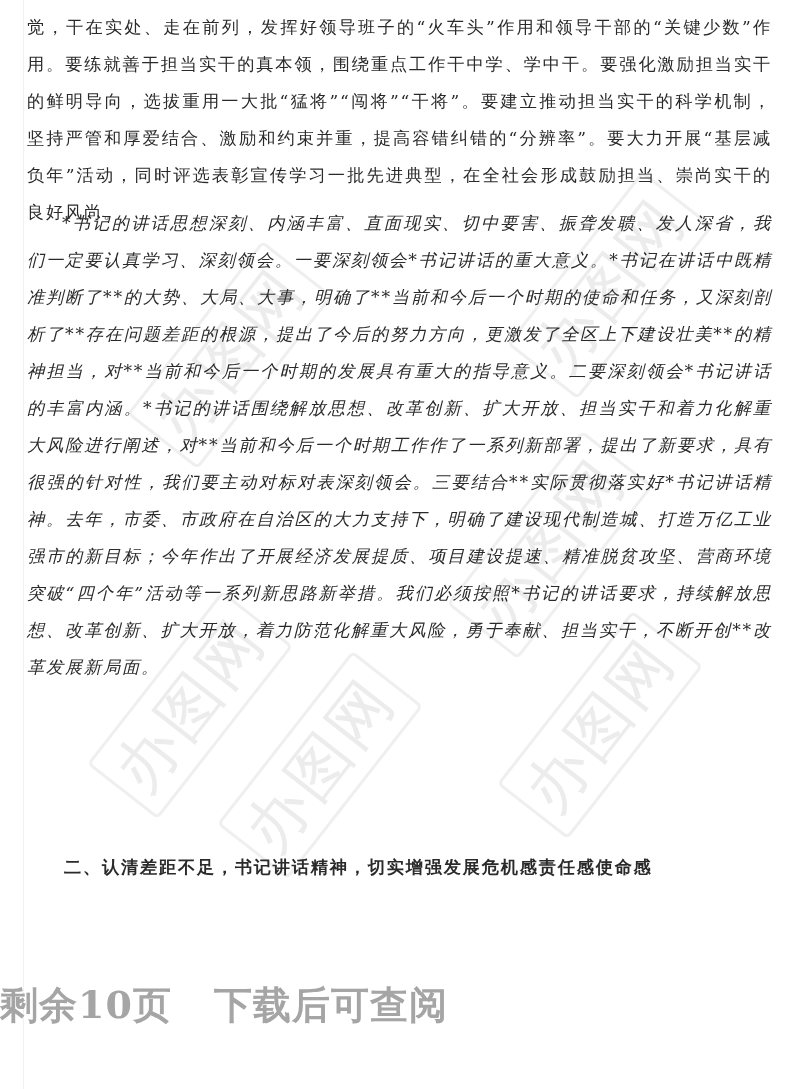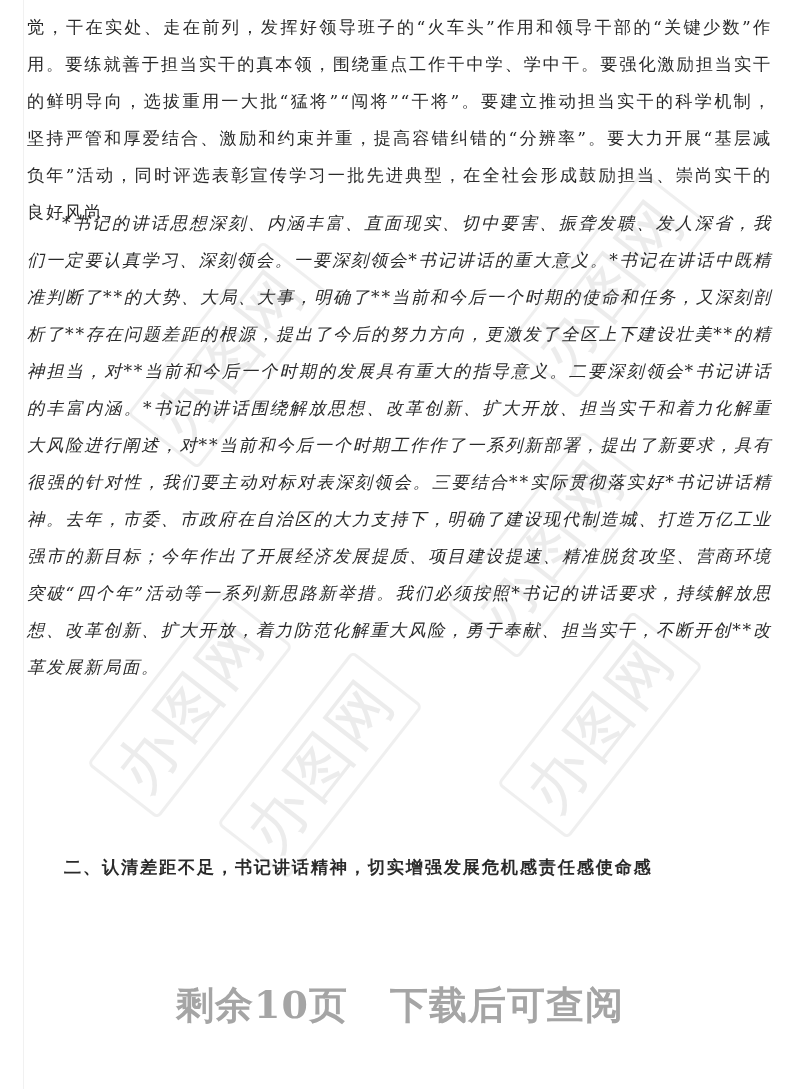--- a/index.html
+++ b/index.html
@@ -52,21 +52,21 @@
       line-height: 37px;
       letter-spacing: 1.8px;
       font-weight: bold;
       margin: 0;
     }
     .banner {
       position: absolute;
       left: 0;
       width: 800px;
       top: 980px;
-      text-align: center;
+      text-align: left;
       font-family: "DejaVu Serif", "Liberation Serif", serif;
       font-weight: bold;
       font-size: 38px;
       color: #a5a5a5;
       letter-spacing: 1px;
       white-space: pre;
     }
     .banner .gap { display: inline-block; width: 42px; }
     .watermark {
       position: absolute;

